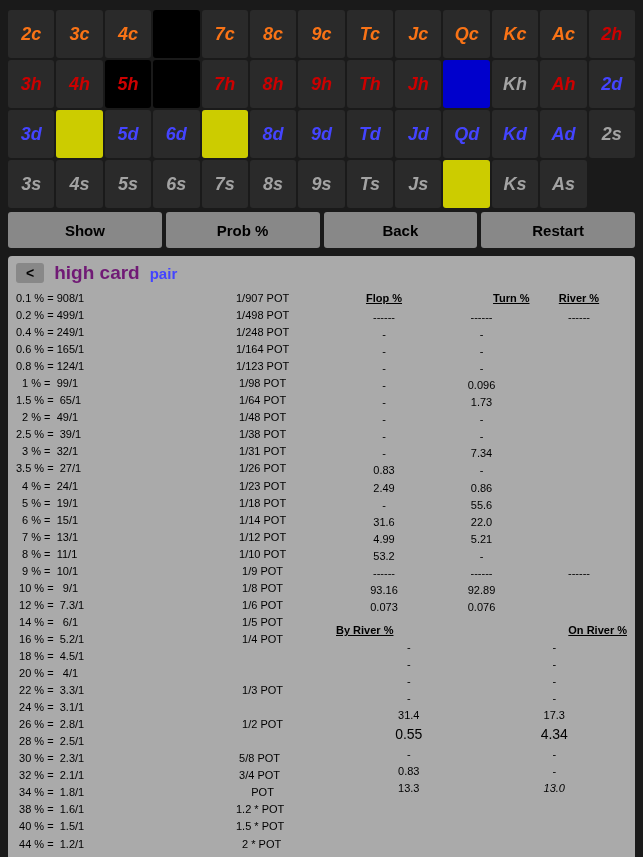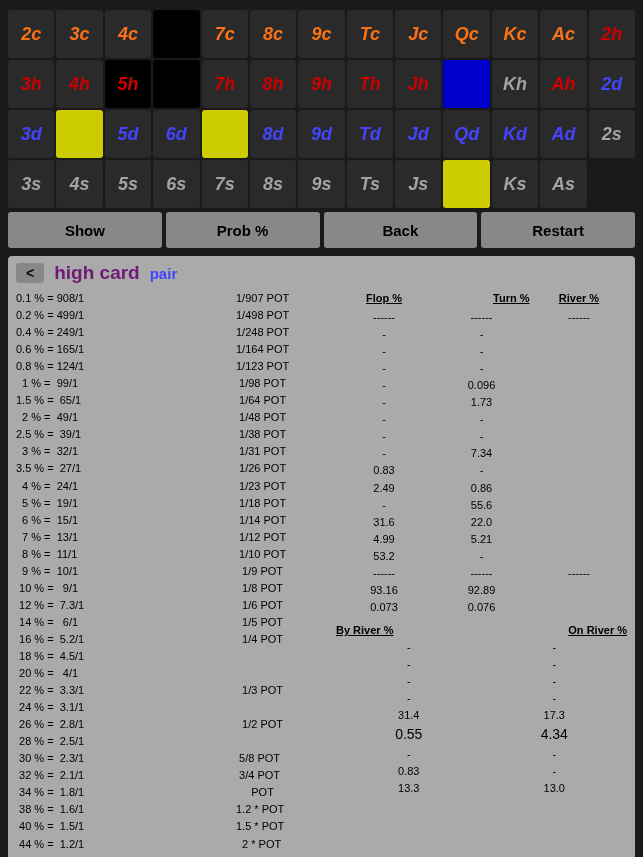--- a/index.html
+++ b/index.html
@@ -419,18 +419,18 @@
           <div style="display: flex; justify-content: space-between; font-size: 11px; line-height: 1.55;">
             <span style="width: 50%; text-align: center;">-</span>
             <span style="width: 50%; text-align: center;">-</span>
           </div>
           <div style="display: flex; justify-content: space-between; font-size: 11px; line-height: 1.55;">
             <span style="width: 50%; text-align: center;">0.83</span>
             <span style="width: 50%; text-align: center;">-</span>
           </div>
           <div style="display: flex; justify-content: space-between; font-size: 11px; line-height: 1.55;">
             <span style="width: 50%; text-align: center;">13.3</span>
-            <span style="width: 50%; text-align: center;">13.0</span>
+            <span style="width: 50%; text-align: center; font-style: italic;">13.0</span>
           </div>
         </div>
     </div>
   </div>
 </div>
 
 </body></html>

